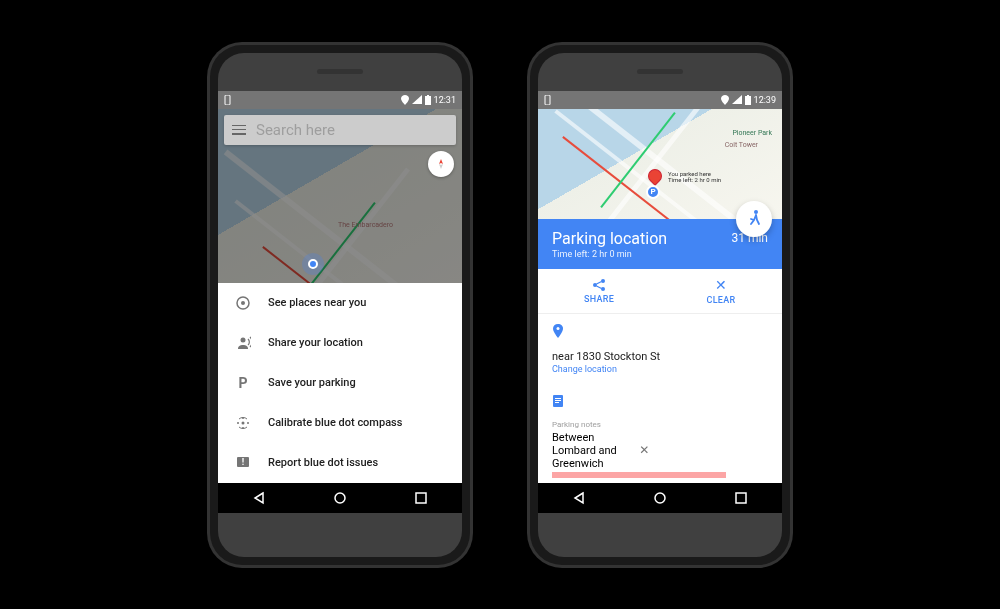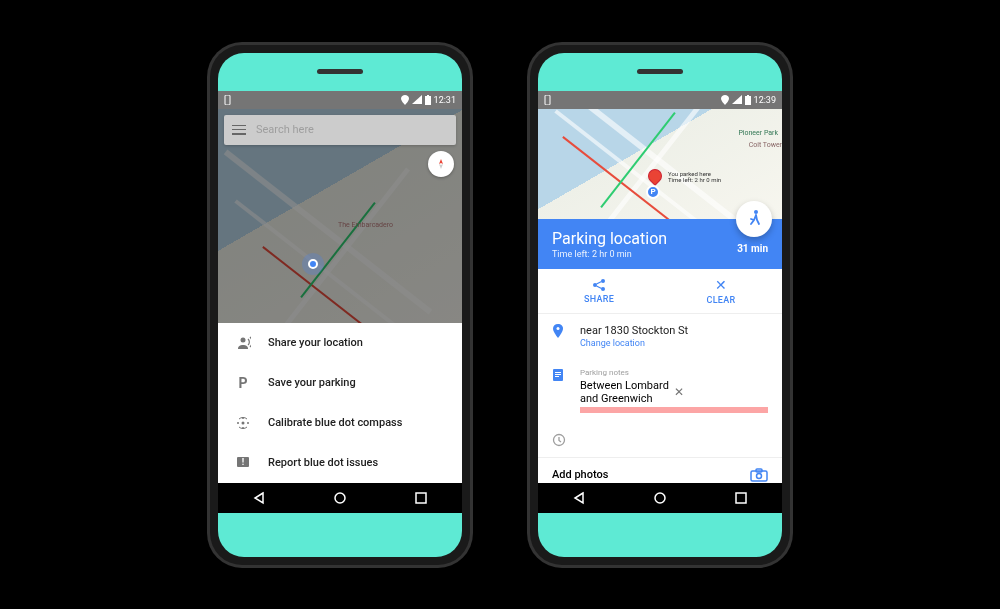--- a/index.html
+++ b/index.html
@@ -1,19 +1,19 @@
 <!DOCTYPE html>
 <html><head>
 <meta charset="utf-8">
 <style>
 * { box-sizing: border-box; margin: 0; padding: 0; font-family: Roboto, Arial, sans-serif; }
 body { background: #000; width: 1000px; height: 609px; display: flex; align-items: center; justify-content: center; gap: 60px; }
 
 .phone-frame { width: 260px; height: 520px; background: #1a1a1a; border-radius: 32px; padding: 8px; box-shadow: 0 0 0 3px #333, 0 8px 24px rgba(0,0,0,.5); position: relative; }
-.phone-inner { width: 100%; height: 100%; background: #5eead4; border-radius: 26px; overflow: hidden; display: flex; flex-direction: column; }
+.phone-inner { width: 100%; height: 100%; background: #404040; border-radius: 26px; overflow: hidden; display: flex; flex-direction: column; }
 .top-bezel { height: 38px; display:flex; align-items:center; justify-content:center; }
 .speaker { width: 46px; height: 5px; background:#333; border-radius: 3px; }
 .bottom-bezel { height: 44px; }
 
 .screen { flex:1; background:#fff; display:flex; flex-direction:column; position:relative; overflow:hidden; }
 
 
 .statusbar { height: 18px; background:#757575; color:#fff; display:flex; align-items:center; padding:0 6px; font-size:9px; gap:4px; }
 .statusbar .left { display:flex; gap:3px; align-items:center; }
 .statusbar .right { margin-left:auto; display:flex; gap:3px; align-items:center; }
@@ -24,21 +24,21 @@
 .road { position:absolute; background:#fff; opacity:.6; }
 .road.r1 { width:260px; height:6px; transform:rotate(38deg); top:120px; left:-20px; }
 .road.r2 { width:260px; height:5px; transform:rotate(-52deg); top:160px; left:-20px; }
 .road.r3 { width:260px; height:4px; transform:rotate(38deg); top:170px; left:-10px; }
 .traffic-red { position:absolute; width:140px; height:2px; background:#e74c3c; transform:rotate(38deg); top:180px; left:30px; }
 .traffic-green { position:absolute; width:120px; height:2px; background:#2ecc71; transform:rotate(-52deg); top:140px; left:60px; }
 
 .searchbar { position:absolute; top:6px; left:6px; right:6px; height:30px; background:#fff; border-radius:2px; box-shadow:0 1px 3px rgba(0,0,0,.2); display:flex; align-items:center; padding:0 8px; gap:10px; z-index:3; }
 .hamburger { width:14px; height:10px; display:flex; flex-direction:column; justify-content:space-between; }
 .hamburger span { height:1.5px; background:#666; }
-.search-text { color:#9e9e9e; font-size:11px; }
+.search-text { color:#9e9e9e; font-size:15px; }
 .map-area.dim .searchbar { background:#ccc; }
 
 .compass-btn { position:absolute; top:42px; right:8px; width:26px; height:26px; border-radius:50%; background:#fff; box-shadow:0 1px 3px rgba(0,0,0,.3); z-index:3; display:flex; align-items:center; justify-content:center; }
 
 .bluedot { position:absolute; width:10px; height:10px; background:#4285f4; border:2px solid #fff; border-radius:50%; top:150px; left:90px; box-shadow:0 0 0 6px rgba(66,133,244,.25); z-index:2; }
 
 .map-label { position:absolute; font-size:7px; color:#644; z-index:2; }
 
 .sheet { background:#fff; }
 .sheet-row { display:flex; align-items:center; gap:16px; padding:11px 16px; font-size:11px; font-weight:500; color:#212121; }
@@ -46,29 +46,29 @@
 
 
 .navbar { height:30px; background:#000; display:flex; align-items:center; justify-content:space-around; }
 .navbtn { width:16px; height:16px; display:flex; align-items:center; justify-content:center; }
 
 
 .blue-header { background:#4285f4; color:#fff; padding:10px 14px; display:flex; align-items:flex-start; position:relative; }
 .blue-header .titles { flex:1; }
 .blue-header h1 { font-size:16px; font-weight:400; }
 .blue-header .sub { font-size:9px; opacity:.9; margin-top:1px; }
-.walk-badge { font-size:10px; margin-top:14px;font-weight:bold; }
+.walk-badge { font-size:12px; margin-top:2px; }
 .fab-walk { position:absolute; right:10px; top:-18px; width:36px; height:36px; border-radius:50%; background:#fff; box-shadow:0 3px 6px rgba(0,0,0,.25); display:flex; align-items:center; justify-content:center; color:#4285f4; }
 
 .action-row { display:flex; background:#fff; border-bottom:1px solid #eee; }
 .action-btn { flex:1; display:flex; flex-direction:column; align-items:center; justify-content:center; padding:8px 0; gap:2px; color:#4285f4; font-size:9px; font-weight:500; letter-spacing:.3px; }
 .action-btn .ic { font-size:14px; }
 
 .detail { background:#fff; flex:1; overflow:auto; }
-.detail-row { display:flex; gap:12px; padding:10px 14px; align-items:flex-start; }
+.detail-row { display:flex; gap:12px; padding:10px 14px; align-items:flex-start;flex-direction:column; }
 .detail-row .ic { width:16px; color:#4285f4; font-size:12px; }
 .detail-row .ic.grey { color:#9e9e9e; }
 .detail-row .body { flex:1; }
 .detail-row .label { font-size:8px; color:#9e9e9e; margin-bottom:2px; }
 .detail-row .value { font-size:11px; color:#212121; }
 .detail-row .link { font-size:9px; color:#4285f4; margin-top:1px; }
 .notes-input { display:flex; align-items:center; border-bottom:6px solid #fca5a5; padding-bottom:2px; }
 .notes-input span { flex:1; font-size:11px; }
 .notes-input .clear { color:#757575; font-size:12px; }
 
@@ -135,20 +135,29 @@
           <div class="traffic-green"></div>
         <div class="bluedot"></div>
         <div class="map-label" style="top:112px;left:120px">The Embarcadero</div>
 
       </div>
 
       <div class="sheet">
         <div class="sheet-row">
           <div class="sheet-icon">
               <svg width="16" height="16">
+                <circle cx="8" cy="8" r="6" fill="none" stroke="#757575" stroke-width="1.5"></circle>
+                <circle cx="8" cy="8" r="2" fill="#757575"></circle>
+              </svg>
+            </div>
+          <span>See places near you</span>
+        </div>
+        <div class="sheet-row">
+          <div class="sheet-icon">
+              <svg width="16" height="16">
                 <circle cx="8" cy="5" r="2.5" fill="#757575"></circle>
                 <path d="M3 14c0-3 2-4 5-4s5 1 5 4" fill="#757575"></path>
                 <path d="M13 4a4 4 0 010 6M15 2a7 7 0 010 10" stroke="#757575" stroke-width="1.2" fill="none"></path>
               </svg>
             </div>
           <span>Share your location</span>
         </div>
         <div class="sheet-row">
           <div class="sheet-icon">
               <span style="font-weight:700;font-size:14px;color:#757575">P</span>
@@ -226,22 +235,22 @@
           <span>12:39</span>
         </div>
       </div>
 
       <div class="map-area" style="height:110px;flex:none">
         <div class="road r1" style="top:40px"></div>
           <div class="road r2" style="top:60px"></div>
           <div class="road r3" style="top:80px"></div>
         <div class="traffic-red" style="top:70px;left:10px"></div>
           <div class="traffic-green" style="top:50px;left:40px"></div>
-        <div class="map-label" style="top:20px;right:4px;color:#375">Pioneer Park</div>
-        <div class="map-label" style="top:32px;right:0;color:#866">Coit Tower</div>
+        <div class="map-label" style="top:20px;right:10px;color:#375">Pioneer Park</div>
+        <div class="map-label" style="top:32px;right:24px;color:#866">Coit Tower</div>
         <div class="pin">
           <div class="pin-marker"></div>
           <div class="pin-dot">P</div>
           <div class="pin-label">
             <div>You parked here</div>
             <div>Time left: 2 hr 0 min</div>
           </div>
         </div>
       </div>
 

